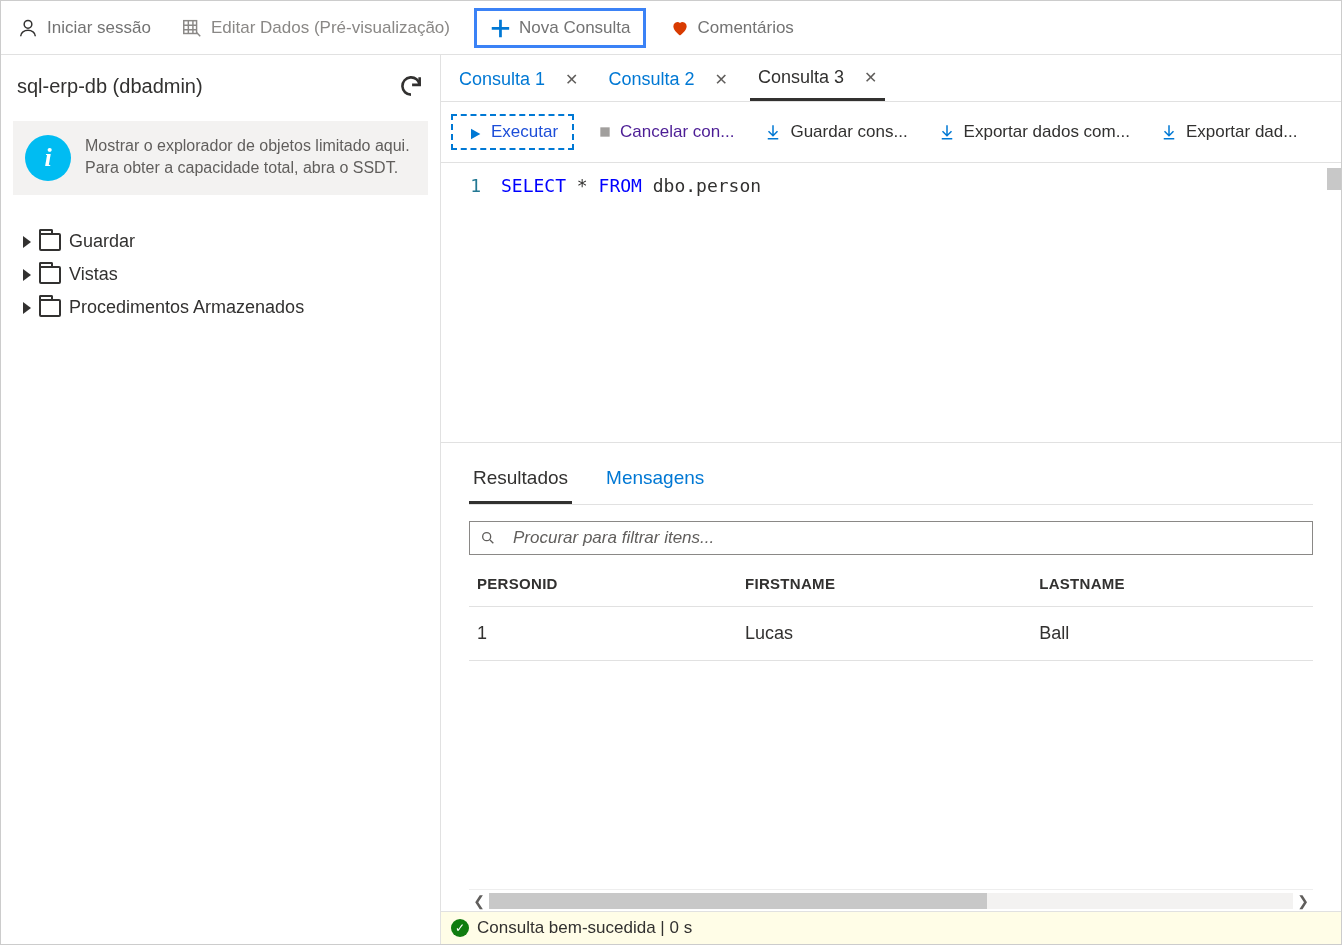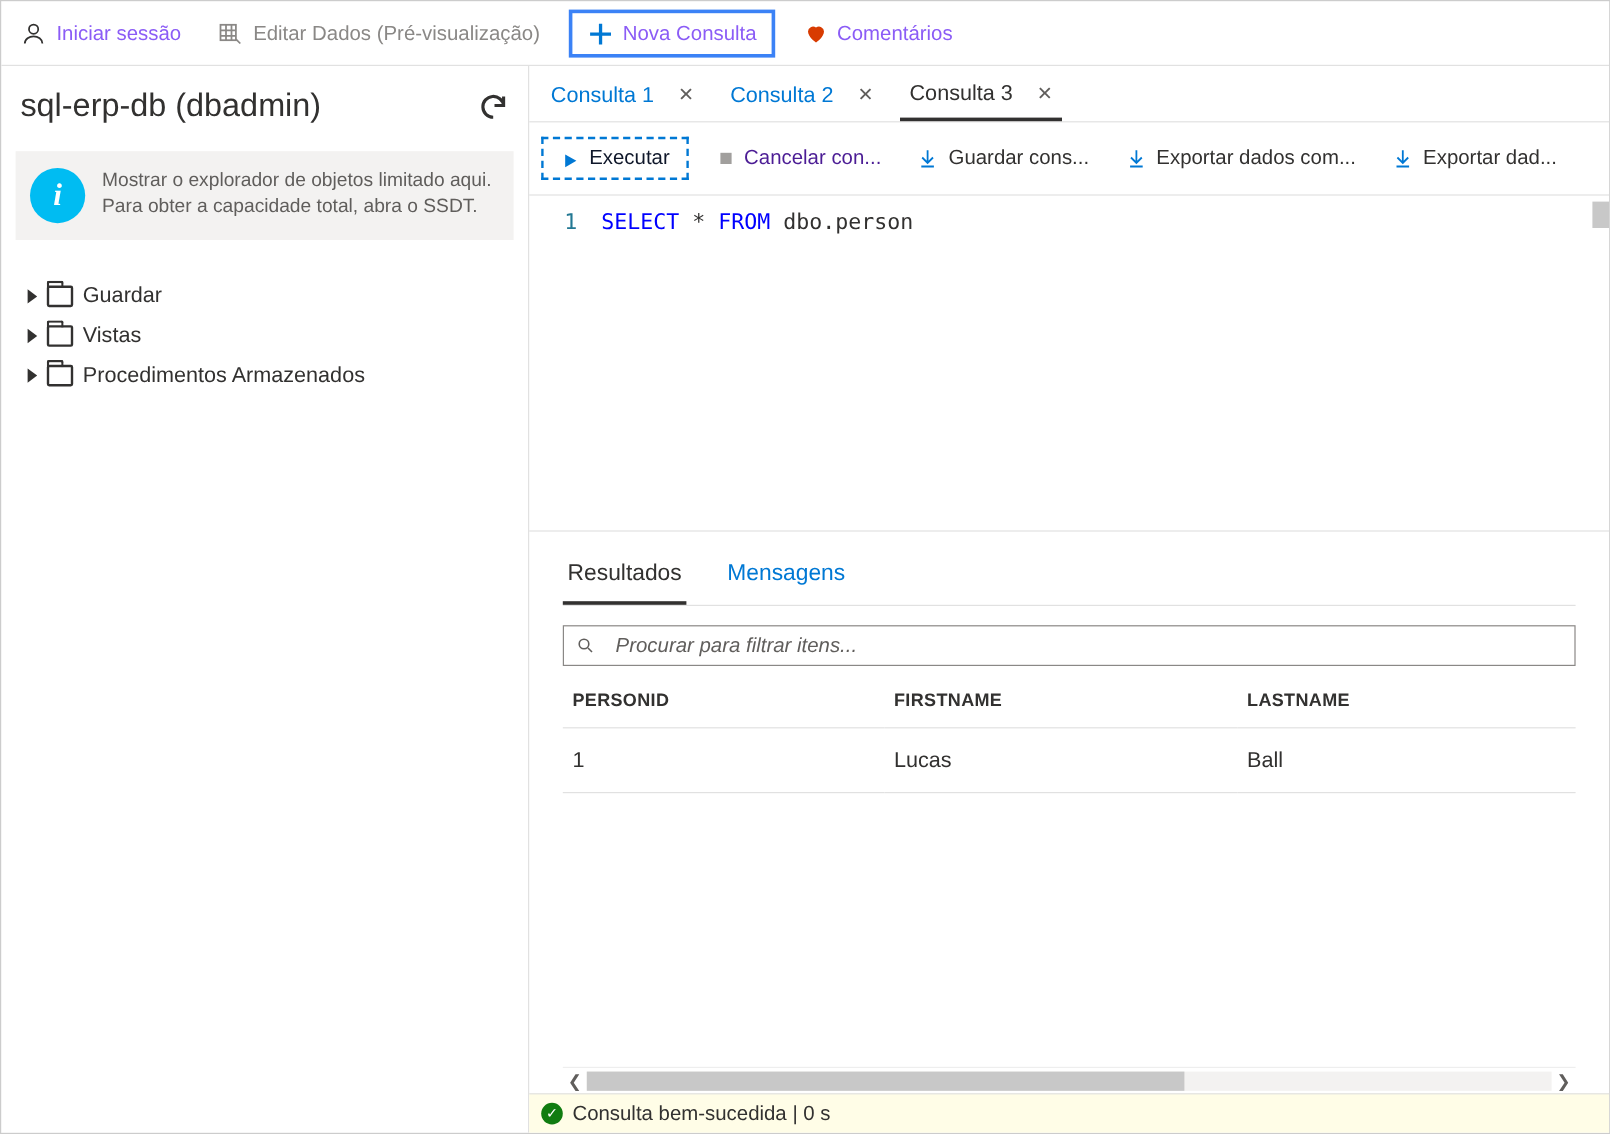--- a/index.html
+++ b/index.html
@@ -18,21 +18,21 @@
     height: 54px;
     border-bottom: 1px solid #e1e1e1;
     padding: 0 10px;
     gap: 18px;
   }
   .toolbar-item {
     display: flex;
     align-items: center;
     gap: 8px;
     font-size: 17px;
-    color: #8b5cf6;
+    color: #737373;
     cursor: pointer;
     padding: 4px 6px;
   }
   .toolbar-item.disabled { color: #8a8886; }
   .toolbar-item.highlighted {
     border: 3px solid #3b82f6;
     padding: 6px 12px;
   }
   .icon { display: inline-flex; align-items: center; justify-content: center; }
   .main {
@@ -44,21 +44,21 @@
     border-right: 1px solid #e1e1e1;
     padding: 18px 12px;
   }
   .sidebar-header {
     display: flex;
     justify-content: space-between;
     align-items: center;
     margin-bottom: 22px;
     padding: 0 4px;
   }
-  .sidebar-title { font-size: 27px; font-weight: 400; }
+  .sidebar-title { font-size: 20px; font-weight: 400; }
   .info-banner {
     display: flex;
     gap: 14px;
     background: #f3f2f1;
     padding: 14px 12px;
     margin-bottom: 30px;
   }
   .info-icon-circle {
     width: 46px; height: 46px; border-radius: 50%;
     background: #00bcf2; color: #fff;
@@ -104,21 +104,21 @@
     padding: 12px 10px; border-bottom: 1px solid #e1e1e1;
     flex-wrap: nowrap; overflow: hidden;
   }
   .action-btn {
     display: flex; align-items: center; gap: 8px;
     font-size: 17px; cursor: pointer; padding: 4px 6px;
     white-space: nowrap;
   }
   .action-btn.run {
     border: 2px dashed #0078d4; padding: 6px 14px;
-    color: #0f172a; font-weight: 400; align-items: flex-end;
+    color: #1d4ed8; font-weight: 400; align-items: flex-end;
   }
   .action-btn.disabled { color: #4c1d95; }
   .editor {
     height: 280px; border-bottom: 1px solid #e1e1e1;
     padding: 12px 0; font-family: Consolas, monospace;
     font-size: 18px; position: relative;
   }
   .editor-scroll-thumb{
     position:absolute; right:0; top:5px; width:14px; height:22px; background:#c8c8c8;
   }

